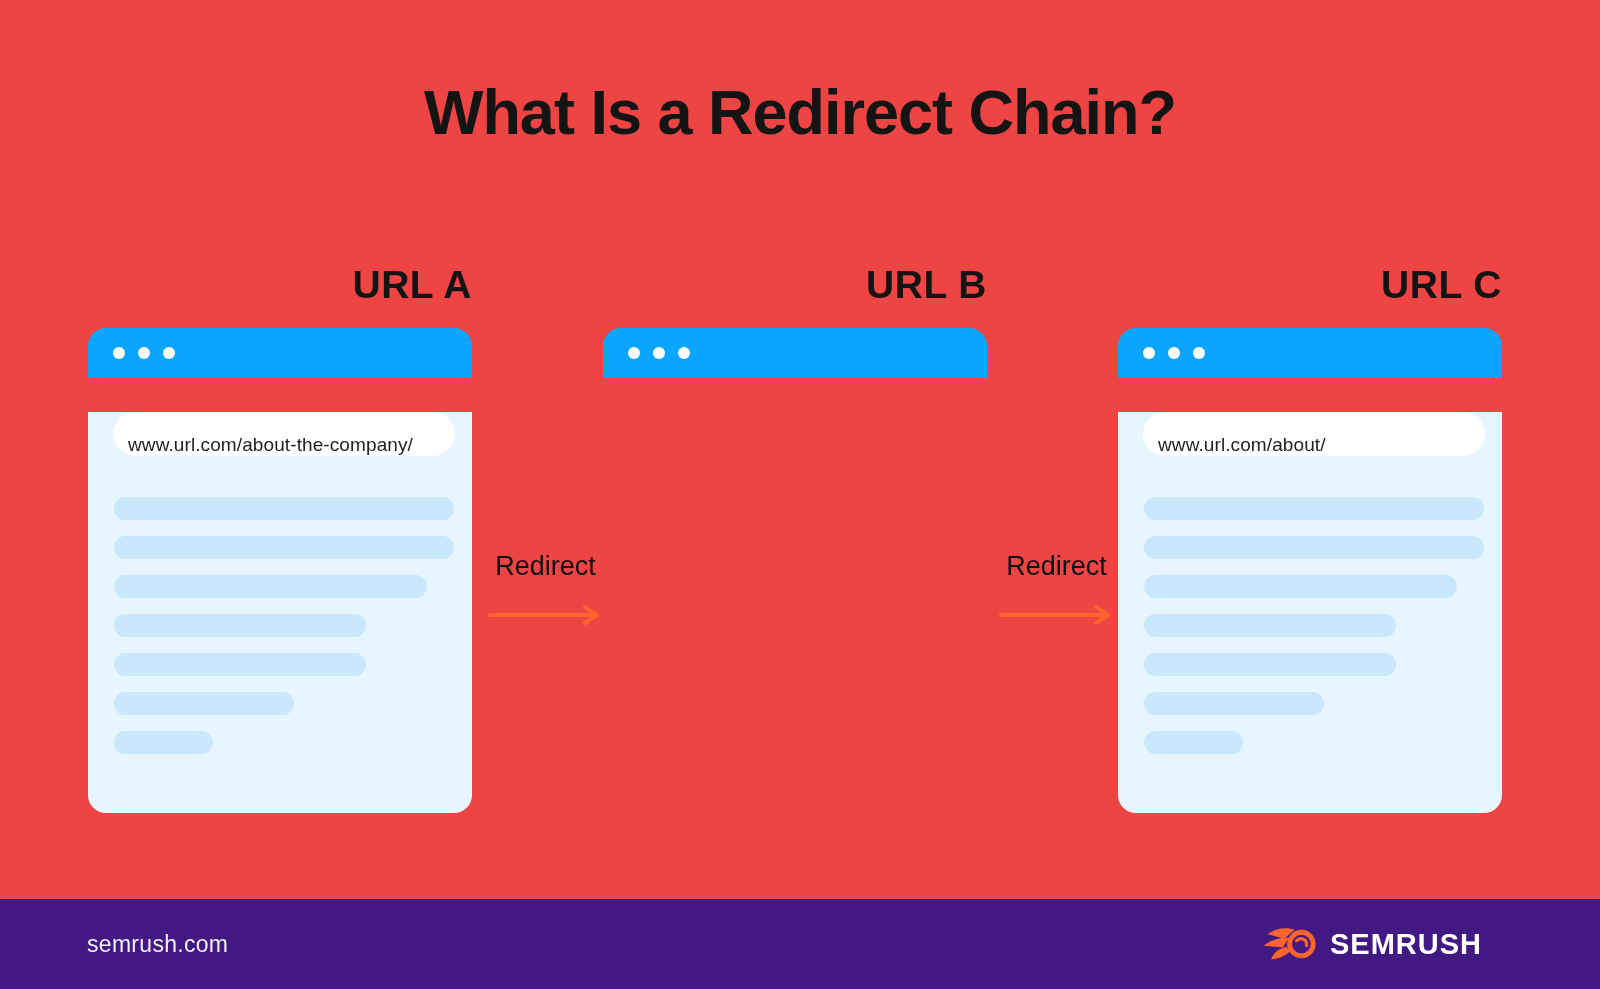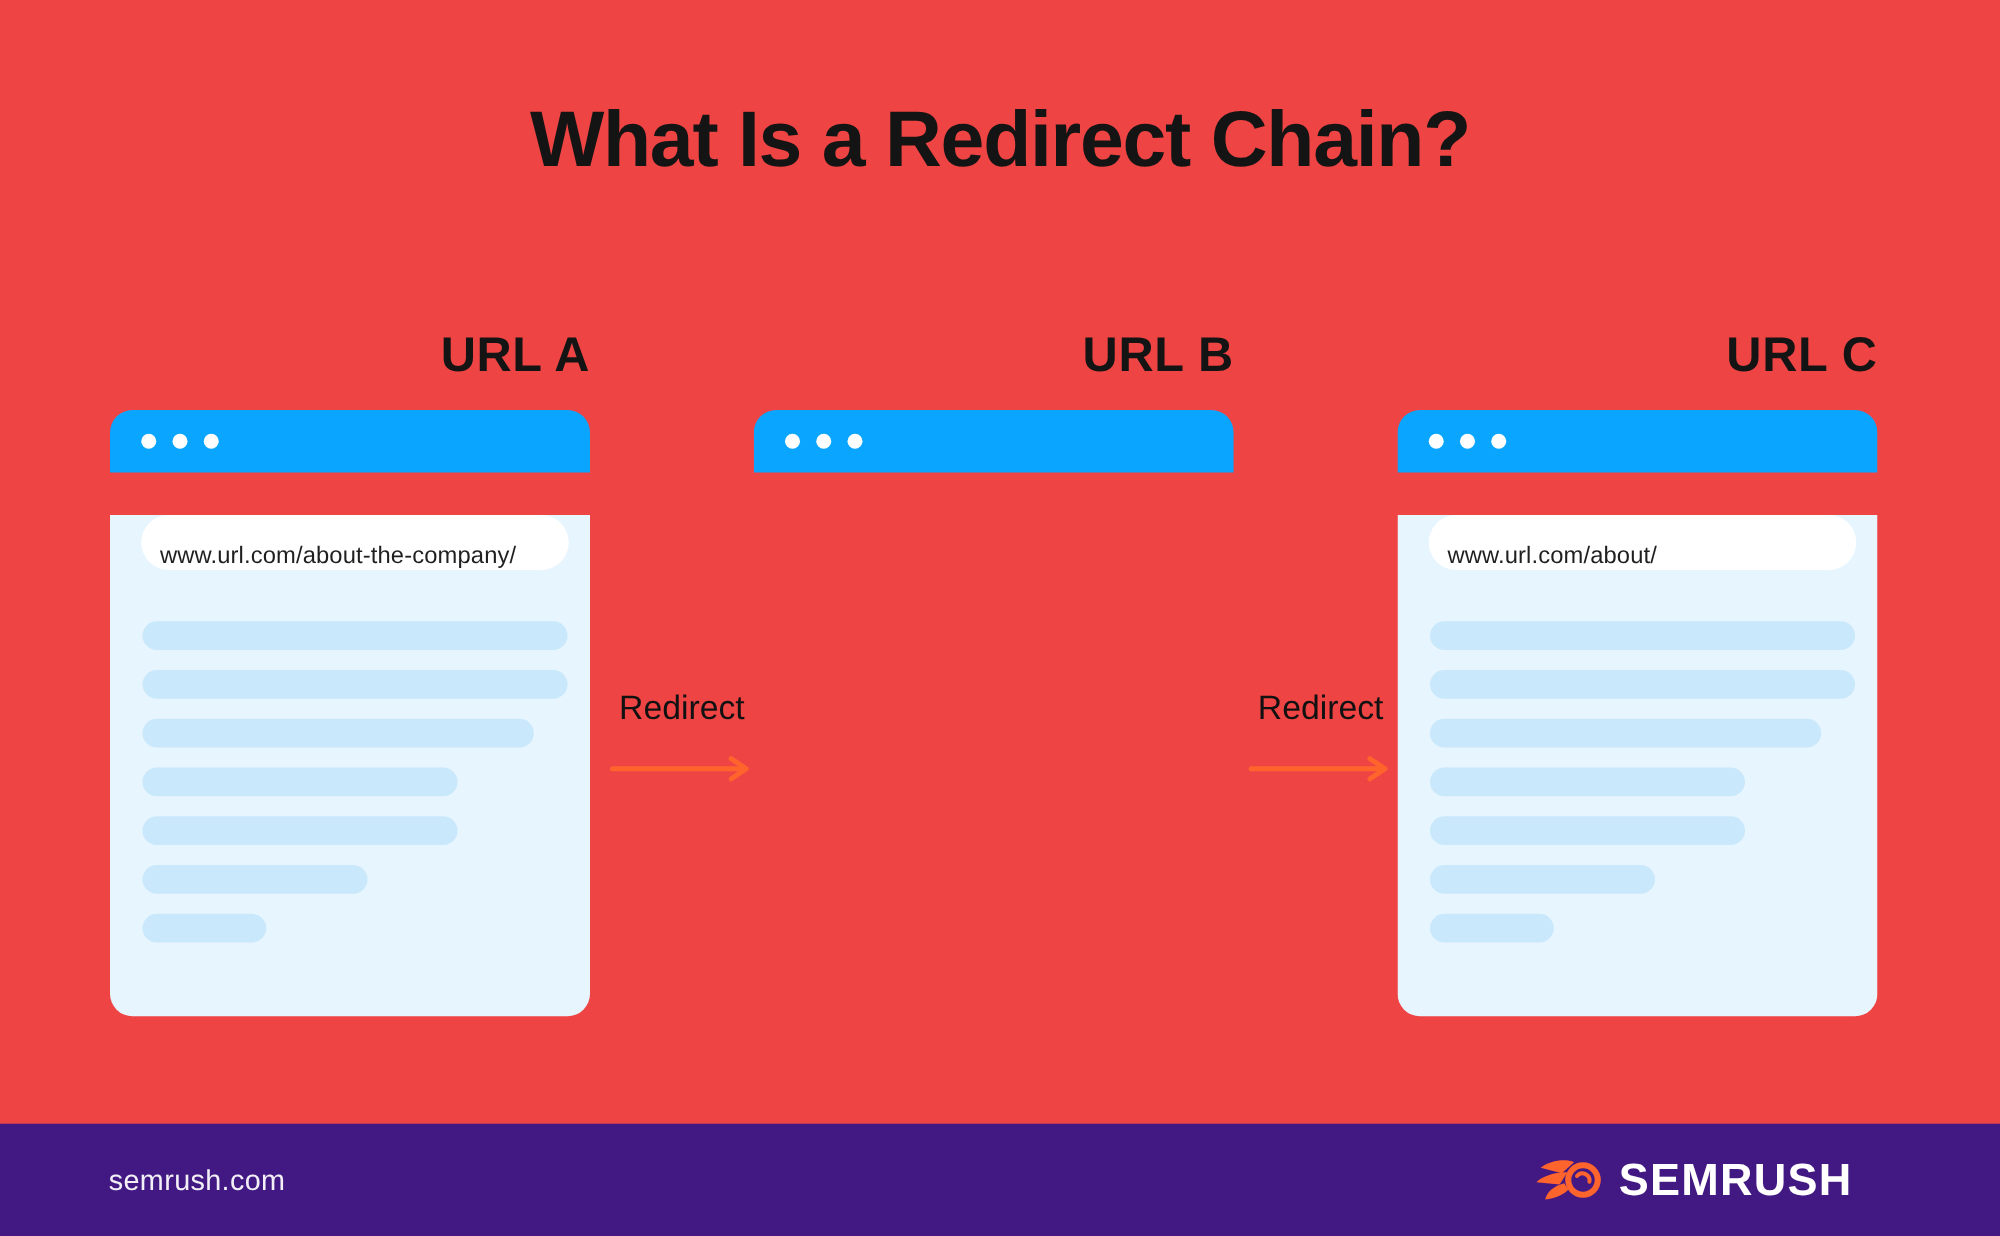--- a/index.html
+++ b/index.html
@@ -61,21 +61,21 @@
     background:var(--footer-purple);display:flex;align-items:center;
   }
   .footer-site{
     position:absolute;left:87px;font-size:23px;color:var(--footer-text);
     letter-spacing:0.3px;
   }
   .footer-brand{
     position:absolute;right:118px;display:flex;align-items:center;gap:9px;
   }
   .brand-word{
-    color:#ffffff;font-size:36px;font-weight:800;letter-spacing:1px;
+    color:#ffffff;font-size:29px;font-weight:800;letter-spacing:1px;
   }
 </style>
 </head>
 <body>
 
 <div class="canvas">
 
   <div class="main-title">What Is a Redirect Chain?</div>
 
   <div class="win-group g0">

